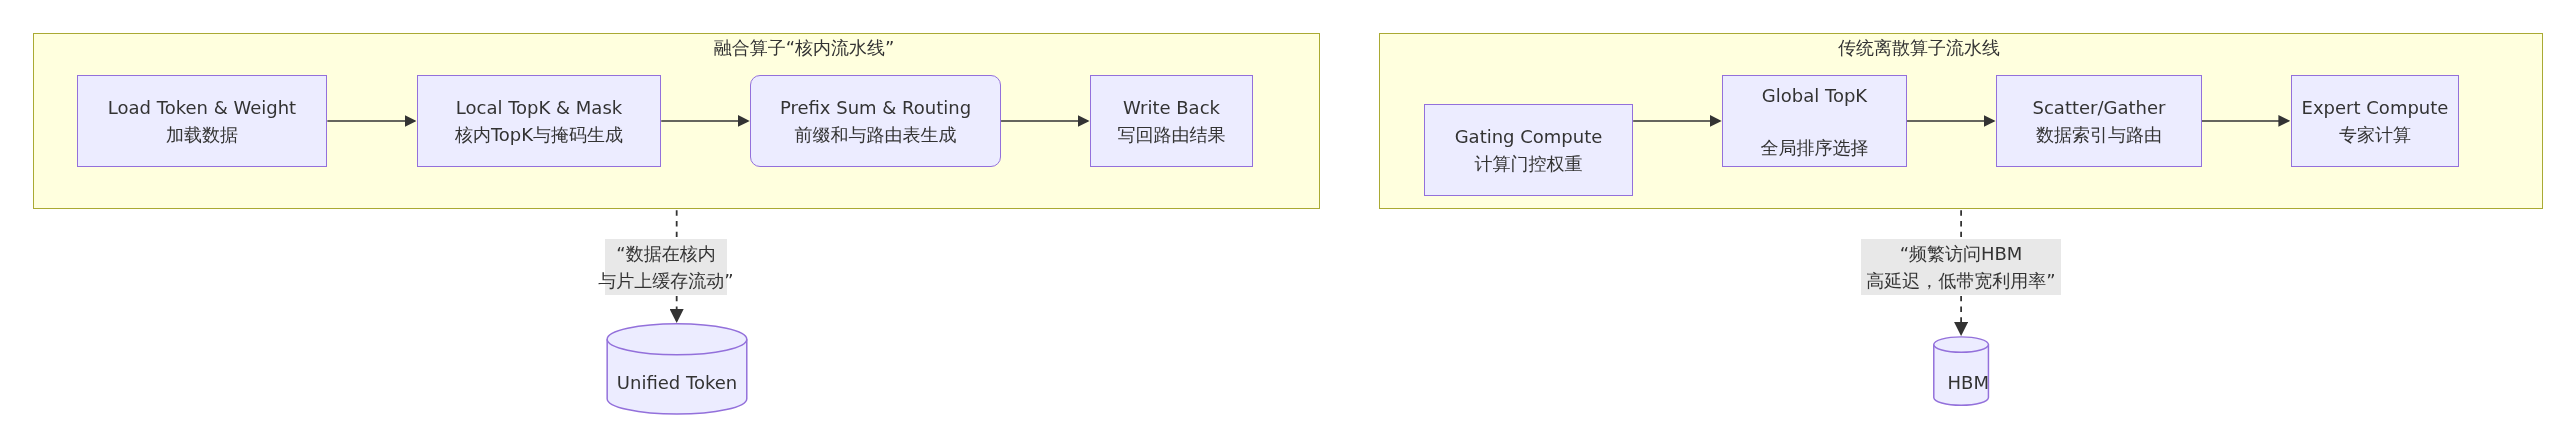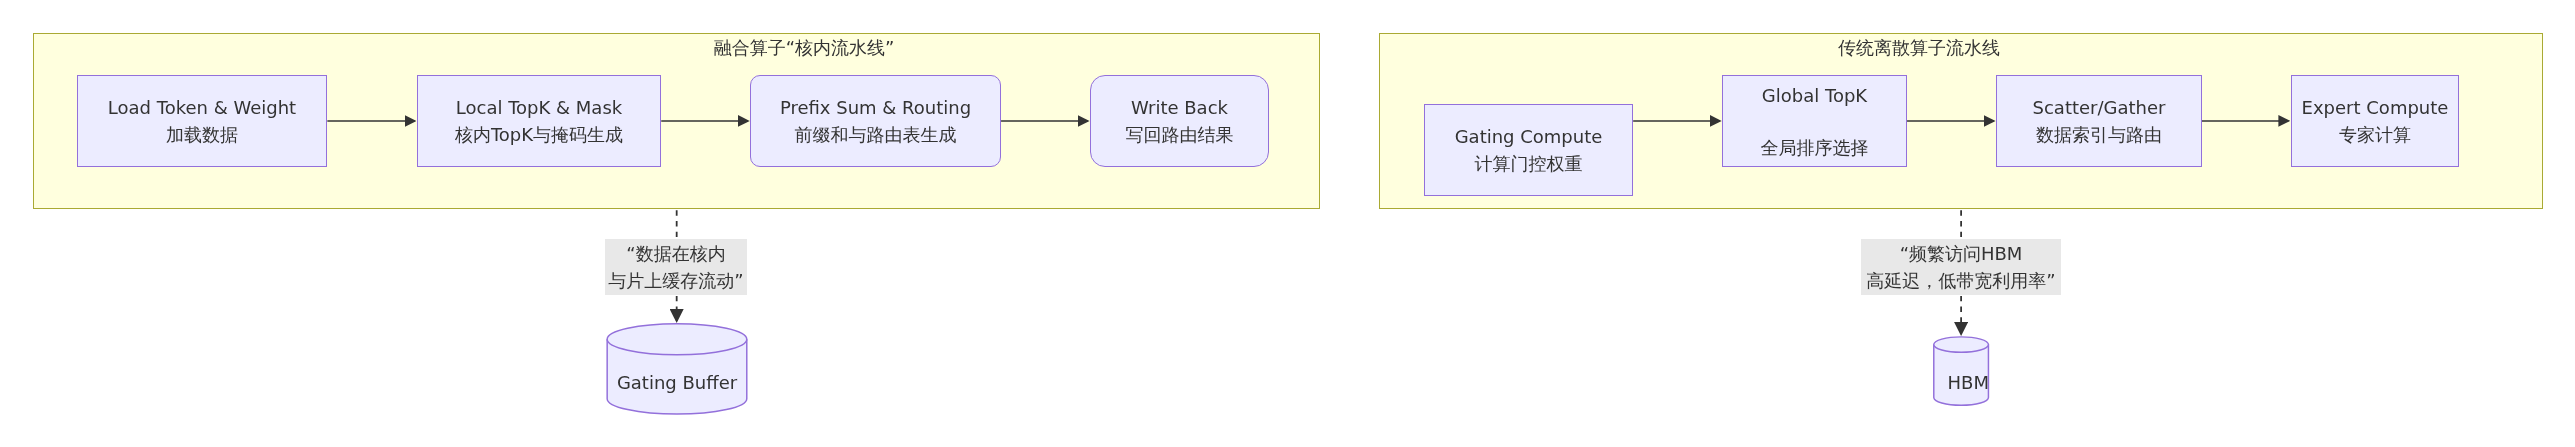--- a/index.html
+++ b/index.html
@@ -77,21 +77,21 @@
   <span>加载数据</span>
 </div>
 <div class="node" style="left:417px;width:244px;">
   <span>Local TopK &amp; Mask</span>
   <span>核内TopK与掩码生成</span>
 </div>
 <div class="node" style="left:750px;width:251px;border-radius:10px;">
   <span>Prefix Sum &amp; Routing</span>
   <span>前缀和与路由表生成</span>
 </div>
-<div class="node" style="left:1090px;width:179px;border-radius:15px;">
+<div class="node" style="left:1090px;width:163px;">
   <span>Write Back</span>
   <span>写回路由结果</span>
 </div>
 
 <div class="node" style="left:1424px;width:209px;margin-top:29px;">
   <span>Gating Compute</span>
   <span>计算门控权重</span>
 </div>
 <div class="node" style="left:1722px;width:185px;gap:25px;">
   <span>Global TopK</span>
@@ -99,24 +99,24 @@
 </div>
 <div class="node" style="left:1996px;width:206px;">
   <span>Scatter/Gather</span>
   <span>数据索引与路由</span>
 </div>
 <div class="node" style="left:2291px;width:168px;text-align:right;">
   <span>Expert Compute</span>
   <span>专家计算</span>
 </div>
 
-<div class="edge-label" style="left:605px;width:142px;">
+<div class="edge-label" style="left:605px;width:122px;">
   <span>“数据在核内</span>
   <span>与片上缓存流动”</span>
 </div>
 <div class="edge-label" style="left:1861px;width:200px;">
   <span>“频繁访问HBM</span>
   <span>高延迟，低带宽利用率”</span>
 </div>
 
-<div class="cyl-label" style="left:607px;width:140px;">Gating Buffer</div>
+<div class="cyl-label" style="left:607px;width:140px;">Unified Token</div>
 <div class="cyl-label" style="left:1934px;width:55px;text-align:right;">HBM</div>
 
 
 </body></html>

